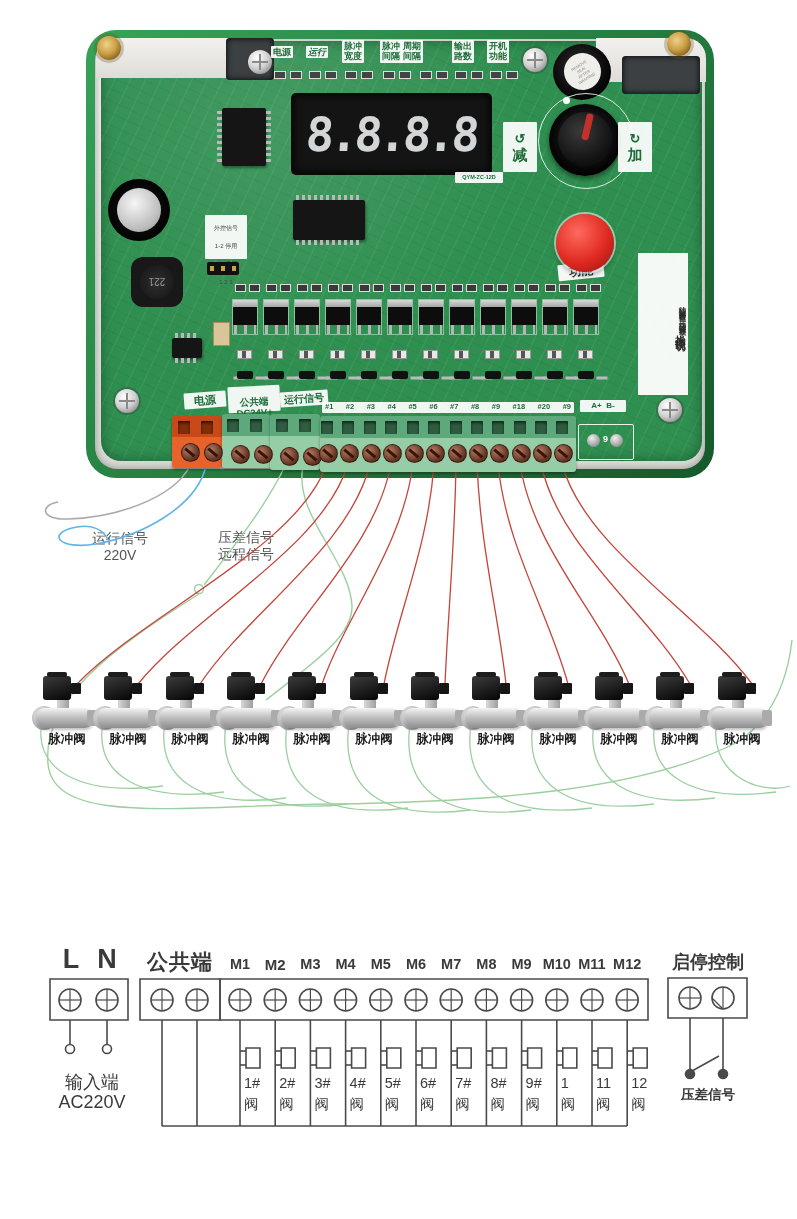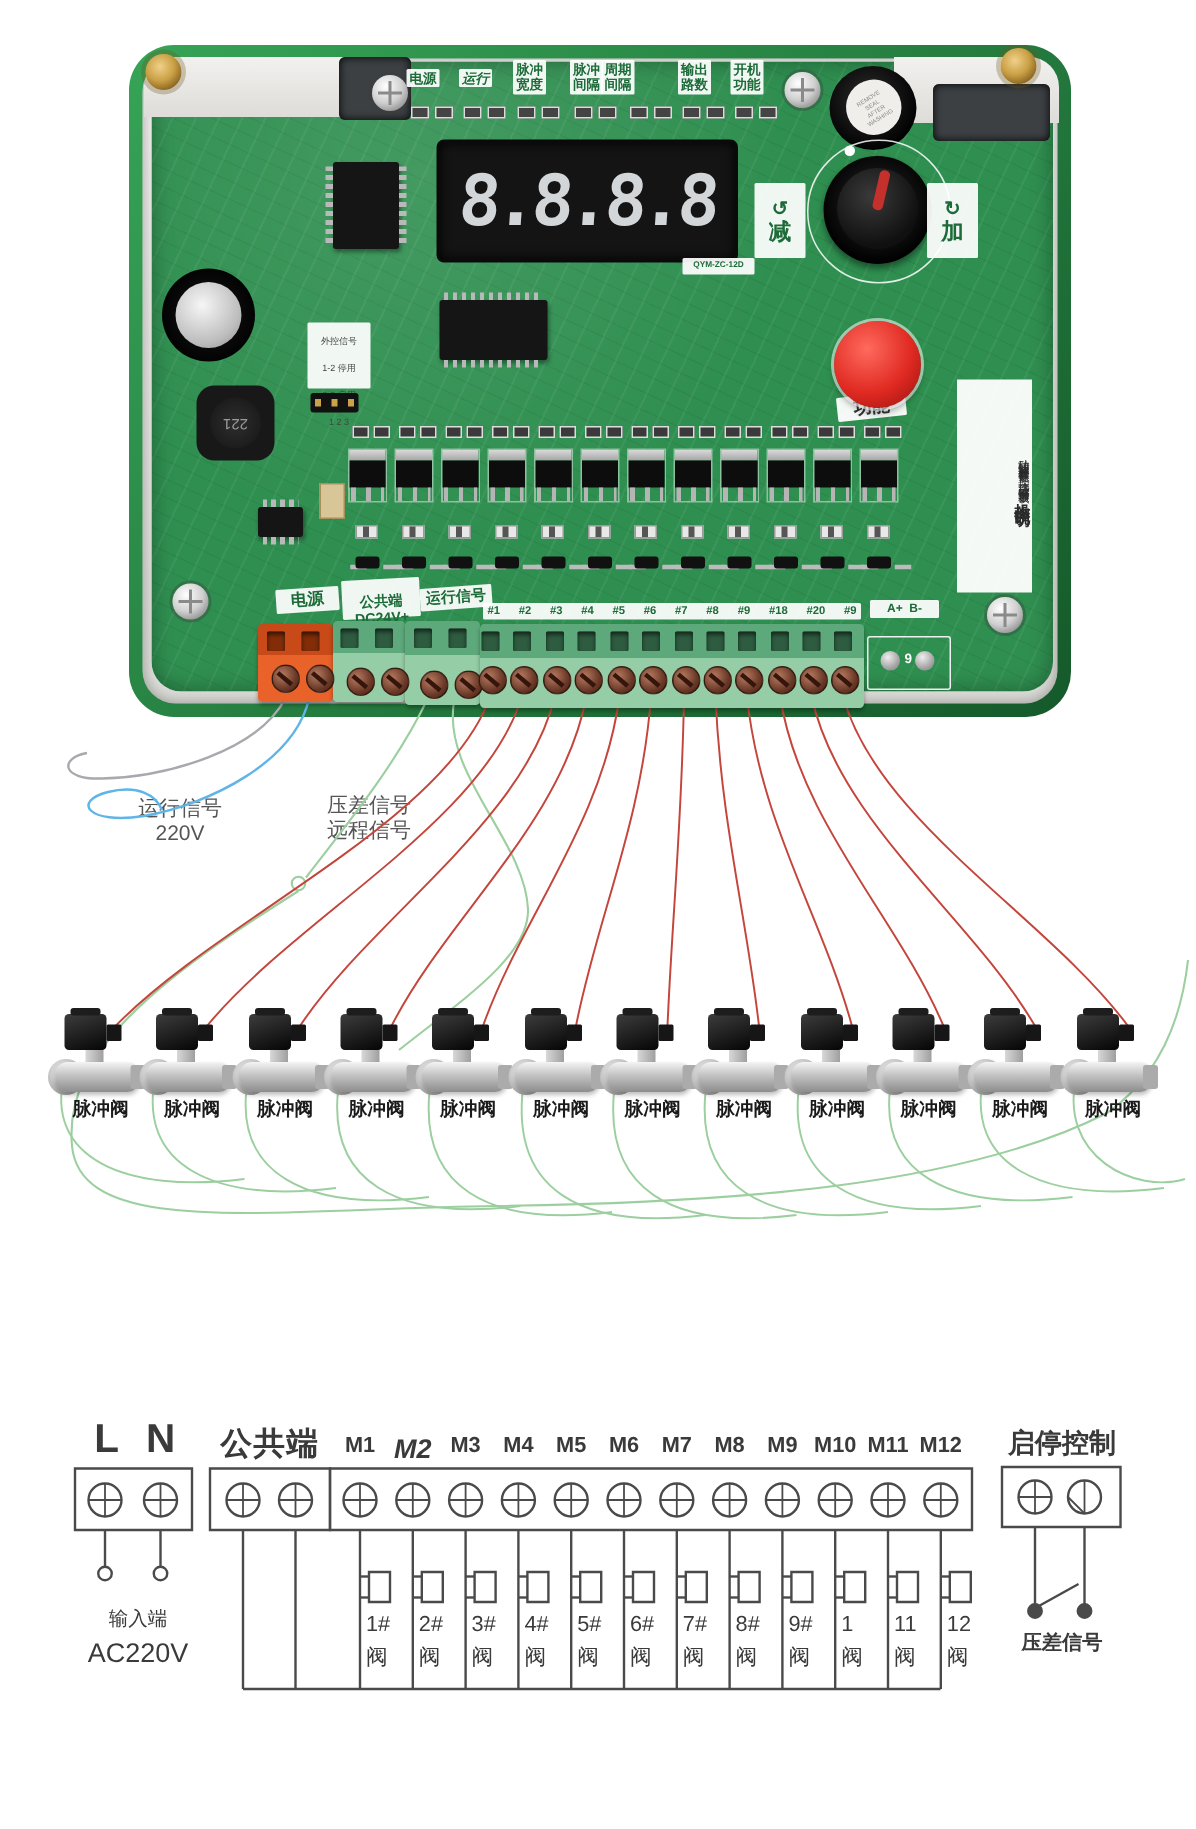--- a/index.html
+++ b/index.html
@@ -738,28 +738,28 @@
     <line x1="723" y1="1018" x2="723" y2="1070"></line>
     <circle cx="690" cy="1074" r="4.5" fill="#4a4a4a"></circle>
     <circle cx="723" cy="1074" r="4.5" fill="#4a4a4a"></circle>
     <line x1="692" y1="1071" x2="719" y2="1056"></line>
   </svg>
 
   <div class="dg-label b" style="left:58px;top:944px;width:26px;font-size:27px;">L</div>
   <div class="dg-label b" style="left:94px;top:944px;width:26px;font-size:27px;">N</div>
   <div class="dg-label b" style="left:138px;top:948px;width:84px;font-size:21px;letter-spacing:1px;">公共端</div>
   <div class="dg-label b" style="left:660px;top:950px;width:96px;font-size:18px;">启停控制</div>
-  <div class="dg-label" style="left:52px;top:1070px;width:80px;font-size:13px;">输入端</div>
+  <div class="dg-label" style="left:52px;top:1070px;width:80px;font-size:18px;">输入端</div>
   <div class="dg-label" style="left:52px;top:1092px;width:80px;font-size:18px;">AC220V</div>
   <div class="dg-label b" style="left:662px;top:1086px;width:92px;font-size:13.5px;">压差信号</div>
   <div id="m-labels">
       <div class="dg-label b" style="left: 224px; top: 956px; width: 32px; font-size: 14.5px; position: absolute;">M1</div>
       <div class="dg-label" style="left: 244px; top: 1075px; width: 26px; font-size: 14.5px; text-align: left; position: absolute;">1#</div>
       <div class="dg-label" style="left: 244px; top: 1095px; width: 26px; font-size: 14.5px; text-align: left; position: absolute;">阀</div>
-      <div class="dg-label b" style="left: 259.2px; top: 956px; width: 32px; font-size: 18px; position: absolute; font-style: italic;">M2</div>
+      <div class="dg-label b" style="left: 259.2px; top: 956px; width: 32px; font-size: 15px; position: absolute;">M2</div>
       <div class="dg-label" style="left: 279.2px; top: 1075px; width: 26px; font-size: 14.5px; text-align: left; position: absolute;">2#</div>
       <div class="dg-label" style="left: 279.2px; top: 1095px; width: 26px; font-size: 14.5px; text-align: left; position: absolute;">阀</div>
       <div class="dg-label b" style="left: 294.4px; top: 956px; width: 32px; font-size: 14.5px; position: absolute;">M3</div>
       <div class="dg-label" style="left: 314.4px; top: 1075px; width: 26px; font-size: 14.5px; text-align: left; position: absolute;">3#</div>
       <div class="dg-label" style="left: 314.4px; top: 1095px; width: 26px; font-size: 14.5px; text-align: left; position: absolute;">阀</div>
       <div class="dg-label b" style="left: 329.6px; top: 956px; width: 32px; font-size: 14.5px; position: absolute;">M4</div>
       <div class="dg-label" style="left: 349.6px; top: 1075px; width: 26px; font-size: 14.5px; text-align: left; position: absolute;">4#</div>
       <div class="dg-label" style="left: 349.6px; top: 1095px; width: 26px; font-size: 14.5px; text-align: left; position: absolute;">阀</div>
       <div class="dg-label b" style="left: 364.8px; top: 956px; width: 32px; font-size: 14.5px; position: absolute;">M5</div>
       <div class="dg-label" style="left: 384.8px; top: 1075px; width: 26px; font-size: 14.5px; text-align: left; position: absolute;">5#</div>

